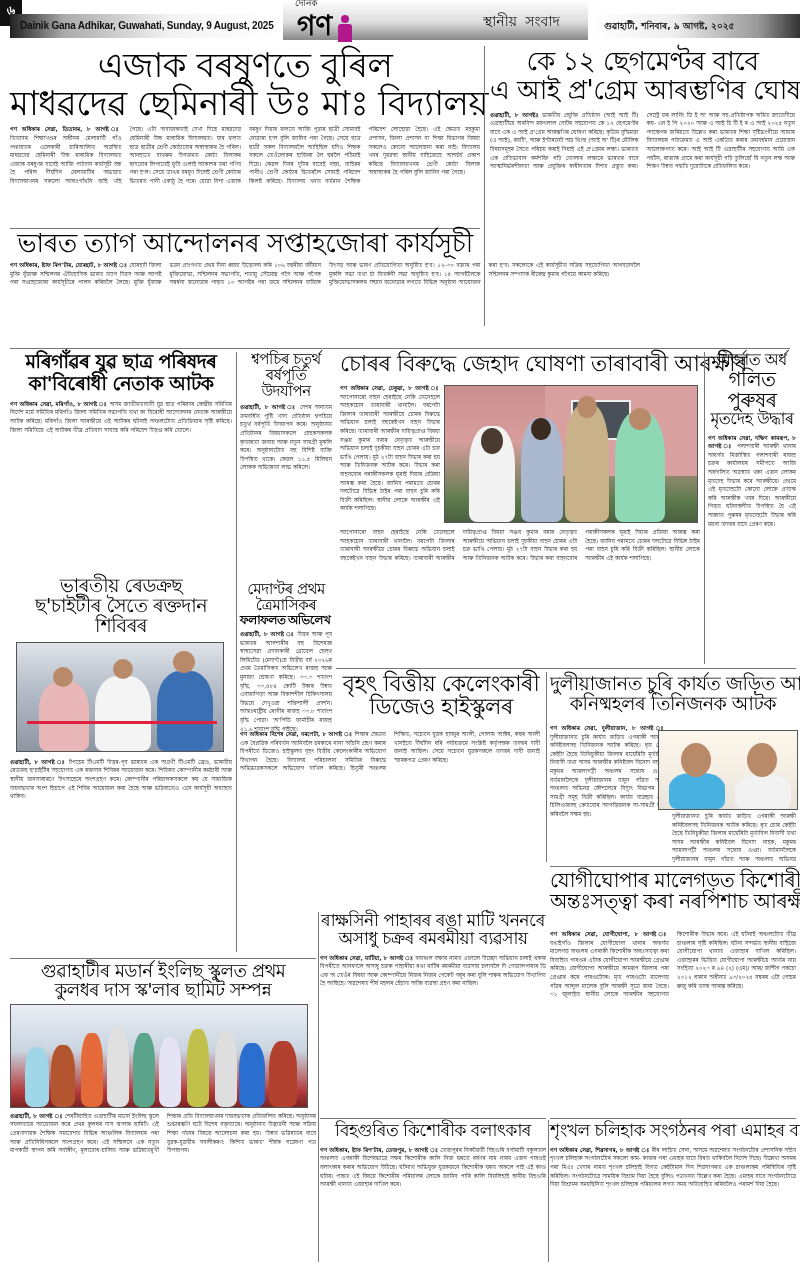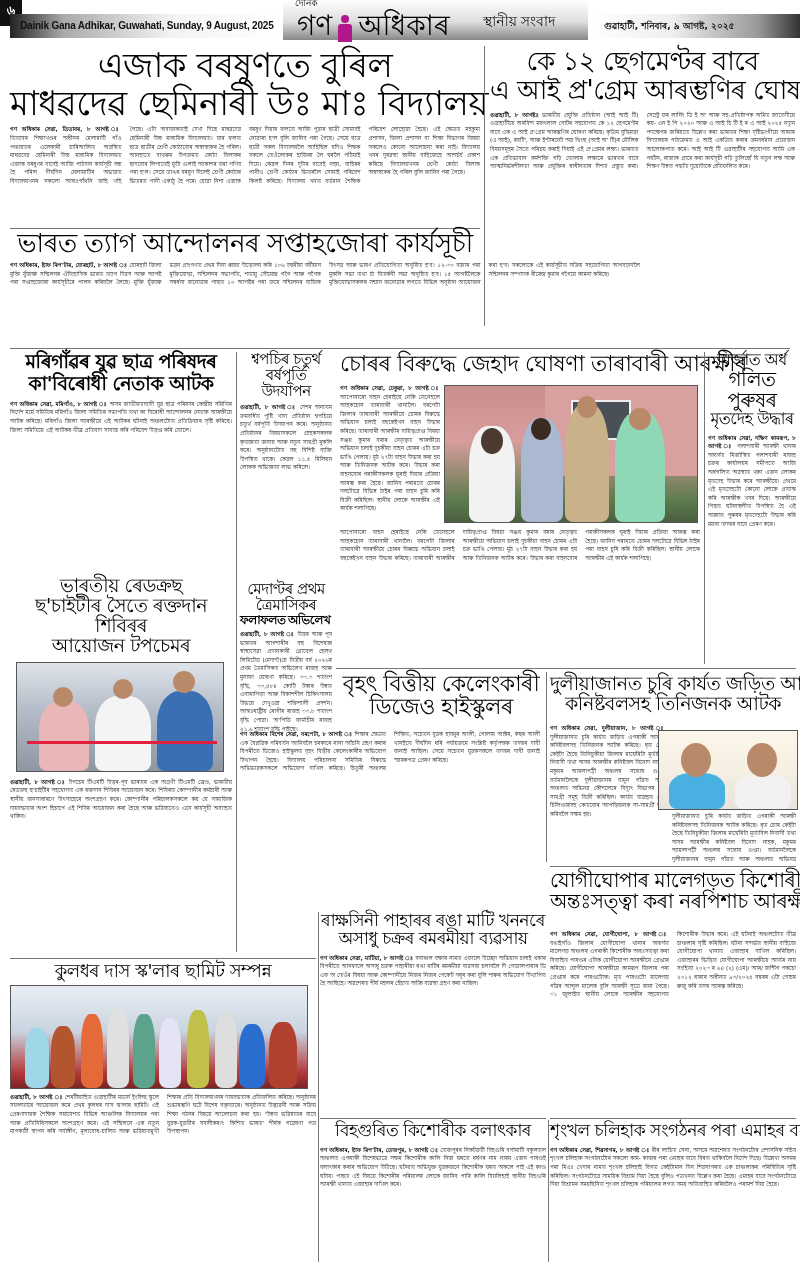--- a/index.html
+++ b/index.html
@@ -9,25 +9,25 @@
   .abs { position: absolute; }
 
   
   .page-num-tab { left: 0; top: 0; width: 22px; height: 26px; background: #111; color: #fff; font-size: 13px; font-weight: bold; text-align: center; line-height: 22px; }
   .left-band { left: 10px; top: 14px; width: 268px; height: 24px; background: linear-gradient(to right, #222 0%, #aaa 20%, #f3f3f3 60%, #fff 100%); }
   .left-band span { display: block; padding-left: 10px; line-height: 24px; font-family: "Liberation Sans Narrow", "Liberation Sans", sans-serif; font-size: 10px; font-weight: bold; color: #111; letter-spacing: -0.2px; }
   .right-band { left: 590px; top: 14px; width: 210px; height: 24px; background: linear-gradient(to right, #fff 0%, #eee 40%, #999 80%, #333 100%); }
   .right-band span { display: block; padding-left: 14px; line-height: 24px; font-size: 9px; color: #111; font-weight: bold; }
   .logo-box { left: 283px; top: 0; width: 305px; height: 40px; background: linear-gradient(to bottom, #fff 0%, #ddd 55%, #888 100%); }
   .logo-small { left: 12px; top: -4px; font-size: 9px; font-family: "DejaVu Serif", serif; color: #000; }
-  .logo-main { left: 14px; top: 4px; font-family: "DejaVu Serif", serif; font-size: 28px; font-weight: normal; color: #000; display: flex; align-items: center; gap: 4px; }
+  .logo-main { left: 14px; top: 4px; font-family: "DejaVu Serif", serif; font-size: 28px; font-weight: bold; color: #000; display: flex; align-items: center; gap: 4px; }
   .logo-figure { width: 18px; height: 30px; position: relative; }
   .logo-figure .h { position: absolute; left: 5px; top: 2px; width: 8px; height: 8px; border-radius: 50%; background: #b0188c; }
   .logo-figure .b { position: absolute; left: 2px; top: 11px; width: 14px; height: 18px; background: #b0188c; border-radius: 3px 3px 0 0; }
-  .logo-section { left: 200px; top: 10px; font-size: 14px; font-family: Liberation Sans, sans-serif; color: #111; }
+  .logo-section { left: 200px; top: 10px; font-size: 14px; font-family: Liberation Mono, monospace; color: #111; }
 
   
   .hl { font-family: "DejaVu Sans", sans-serif; color: #000; line-height: 1.05; text-align: center; letter-spacing: -0.5px; }
   .hl-xl { font-size: 34px; font-weight: normal; }
   .hl-l { font-size: 26px; }
   .hl-m { font-size: 19px; }
   .hl-s { font-size: 15px; }
   .hl-bold { font-weight: bold; }
 
   
@@ -57,21 +57,20 @@
   <span>Dainik Gana Adhikar, Guwahati, Sunday, 9 August, 2025</span>
 </div>
 <div class="abs logo-box">
   <div class="abs logo-small">দৈনিক</div>
   <div class="abs logo-main">
     <span>গণ</span>
     <span class="logo-figure">
         <span class="h"></span>
         <span class="b"></span>
       </span>
-    <span>অধিকাৰ</span>
   </div>
   <div class="abs logo-section">স্থানীয় সংবাদ</div>
 </div>
 <div class="abs right-band">
   <span>গুৱাহাটী, শনিবাৰ, ৯ আগষ্ট, ২০২৫</span>
 </div>
 
 <div class="abs" style="left:10px;top:48px;width:470px;">
   <div class="hl hl-xl">এজাক বৰষুণতে বুৰিল</div>
   <div class="hl hl-xl" style="margin-top:2px;white-space:nowrap;">মাধৱদেৱ ছেমিনাৰী উঃ মাঃ বিদ্যালয়</div>
@@ -106,21 +105,20 @@
   <div class="hl hl-m hl-bold" style="margin-top:2px;">কা'বিৰোধী নেতাক আটক</div>
   <div class="body-txt" style="height:158px;margin-top:6px;">
     <b>গণ অধিকাৰ সেৱা, মৰিগাঁও, ৮ আগষ্ট ঃ</b>
     <span>অসম জাতীয়তাবাদী যুৱ ছাত্ৰ পৰিষদৰ কেন্দ্ৰীয় সমিতিৰ নিৰ্দেশ মৰ্মে সমিতিৰ মৰিগাঁও জিলা সমিতিৰ সভাপতি তথা কা বিৰোধী আন্দোলনৰ নেতাক আৰক্ষীয়ে আটক কৰিছে। মৰিগাঁও জিলা আৰক্ষীয়ে এই আটকৰ ঘটনাই অঞ্চলটোত প্ৰতিক্ৰিয়াৰ সৃষ্টি কৰিছে। জিলা সমিতিয়ে এই আটকৰ তীব্ৰ প্ৰতিবাদ সাব্যস্ত কৰি পৰিবেশ উত্তপ্ত কৰি তোলে।</span>
   </div>
 </div>
 
 <div class="abs" style="left:10px;top:576px;width:222px;">
   <div class="hl hl-m">ভাৰতীয় ৰেডক্ৰছ</div>
   <div class="hl hl-m">ছ'চাইটীৰ সৈতে ৰক্তদান শিবিৰৰ</div>
-  <div class="hl hl-m">আয়োজন টপচেমৰ</div>
   <div class="photo photo-1" style="position:relative;width:208px;height:110px;margin:6px 0 0 6px;" title="ribbon-cutting-ceremony-photo">
     <div class="person" style="left:22px;width:50px;height:70px;background:#e9b7b7;"></div>
       <div class="head" style="left:36px;top:24px;width:20px;height:20px;"></div>
     <div class="person" style="left:78px;width:56px;height:75px;background:#f4f4f4;"></div>
       <div class="head" style="left:96px;top:16px;width:20px;height:20px;"></div>
     <div class="person" style="left:140px;width:56px;height:80px;background:#3b6fb3;"></div>
       <div class="head" style="left:156px;top:8px;width:22px;height:22px;"></div>
     <div class="abs" style="left:10px;top:78px;width:190px;height:3px;background:#e0203c;"></div>
   </div>
   <div class="body-txt" style="height:188px;margin-top:6px;">
@@ -188,21 +186,21 @@
   <div class="hl hl-m" style="font-size:22px;">ডিজেও হাইস্কুলৰ</div>
 </div>
 <div class="abs body-txt cols2" style="left:240px;top:730px;width:300px;height:152px;">
   <b>গণ অধিকাৰ বিশেষ সেৱা, বৰপেটা, ৮ আগষ্ট ঃ</b>
   <span>শিক্ষাৰ ক্ষেত্ৰত এক বৈপ্লৱিক পৰিবৰ্তন আনিবলৈ চৰকাৰে নানা আঁচনি গ্ৰহণ কৰাৰ বিপৰীতে ডিজেও হাইস্কুলত বৃহৎ বিত্তীয় কেলেংকাৰীৰ অভিযোগ উত্থাপন হৈছে। বিদ্যালয় পৰিচালনা সমিতিৰ বিৰুদ্ধে অভিভাৱকসকলে অভিযোগ দাখিল কৰিছে। চিতুৰী অঞ্চলৰ শিক্ষিত, সচেতন যুৱক হাবমুৰ আলী, গোলাম আক্টৰ, কছৰ আলী খানইতে দীৰ্ঘদিন ধৰি পৰ্যায়ক্ৰমে সংশ্লিষ্ট কৰ্তৃপক্ষক তদন্তৰ দাবী জনাই আছিল। সেয়ে সচেতন যুৱকসকলে তদন্তৰ দাবী জনাই স্মাৰকপত্ৰ প্ৰেৰণ কৰিছে।</span>
 </div>
 
 <div class="abs vrule" style="left:546px;top:672px;height:190px;"></div>
 <div class="abs" style="left:550px;top:674px;width:246px;">
   <div class="hl hl-m" style="font-size:19px;white-space:nowrap;">দুলীয়াজানত চুৰি কাৰ্যত জড়িত আৰক্ষী</div>
-  <div class="hl hl-m" style="font-size:19px;">কনিষ্টবলসহ তিনিজনক আটক</div>
+  <div class="hl hl-m" style="font-size:19px;">কনিষ্মহলৰ তিনিজনক আটক</div>
 </div>
 <div class="abs body-txt" style="left:550px;top:724px;width:116px;height:138px;">
   <b>গণ অধিকাৰ সেৱা, দুলীয়াজান, ৮ আগষ্ট ঃ</b>
   <span>দুলীয়াজানত চুৰি কাৰ্যত জড়িত এগৰাকী আৰক্ষী কনিষ্টবলসহ তিনিজনক আটক কৰিছে। ধৃত চোৰ কেইটা হৈছে তিনিচুকীয়া জিলাৰ মাৰ্ঘেৰিটা মূৰ্তাবিল নিবাসী তথা অসম আৰক্ষীৰ কনিষ্টবল বিনোদ নাহক, মকুমৰ আমলাপট্টী অঞ্চলৰ সন্তোষ গুপ্তা। বৰ্তমানলৈকে দুলীয়াজানৰ বামুন গাঁৱত আৰু অঞ্চলত অভিনৱ কৌশলেৰে বিদ্যুৎ বিভাগৰ সা-সামগ্ৰী সমূহ বিক্ৰী কৰিছিল। কাৰ্যত ব্যৱহৃত সেই চিলিণ্ডাৰসহ কেতবোৰ আপত্তিজনক সা-সামগ্ৰী জব্দ কৰিবলৈ সক্ষম হয়।</span>
 </div>
 <div class="abs photo photo-3" style="left:658px;top:730px;width:140px;height:80px;" title="two-accused-portraits-photo">
   <div class="person" style="left:10px;width:56px;height:36px;background:#48b1e2;"></div>
     <div class="head" style="left:22px;top:12px;width:30px;height:34px;"></div>
   <div class="person" style="left:76px;width:56px;height:34px;background:#f2f2f2;"></div>
     <div class="head" style="left:88px;top:12px;width:30px;height:34px;"></div>
@@ -225,20 +223,21 @@
   <div class="hl hl-m" style="font-size:17px;white-space:nowrap;">ৰাক্ষসিনী পাহাৰৰ ৰঙা মাটি খননৰে</div>
   <div class="hl hl-m" style="font-size:17px;">অসাধু চক্ৰৰ ৰমৰমীয়া ব্যৱসায়</div>
   <div class="body-txt" style="height:120px;margin-top:6px;">
     <b>গণ অধিকাৰ সেৱা, মাটিয়া, ৮ আগষ্ট ঃ</b>
     <span>বনাঞ্চল বক্ষাৰ নামত এফালে উচ্ছেদ অভিযান চলাই থকাৰ বিপৰীতে আনফালে অসাধু চক্ৰক পাহাৰীয়া ৰঙা মাটিৰ ৰমৰমীয়া ব্যৱসায় চলাবলৈ দি গোৱালপাৰাৰ ডি এফ অ তেওঁৰ বিষয়া আৰু কোম্পানীয়ে নিজৰ নিজৰ পেকেট গধূৰ কৰা বুলি শাৰুৰ অভিযোগ উত্থাপিত হৈ আছিহে। অৱশেষত শীৰ্ষ মহলৰ হেঁচাত অজ্ঞি ব্যৱস্থা গ্ৰহণ কৰা নাছিল।</span>
   </div>
 </div>
 
 <div class="abs hrule" style="left:10px;top:958px;width:306px;"></div>
 <div class="abs" style="left:10px;top:962px;width:306px;">
+  <div class="hl hl-m" style="font-size:18px;white-space:nowrap;">গুৱাহাটীৰ মডাৰ্ন ইংলিছ স্কুলত প্ৰথম</div>
   <div class="hl hl-m" style="font-size:18px;">কুলধৰ দাস স্ক'লাৰ ছামিট সম্পন্ন</div>
   <div class="photo photo-4" style="position:relative;width:298px;height:104px;margin:4px 0 0 0;" title="scholar-summit-group-photo">
     <div class="person" style="left:14px;width:24px;height:60px;background:#9fd6e8;"></div>
     <div class="person" style="left:40px;width:24px;height:62px;background:#b3552e;"></div>
     <div class="person" style="left:70px;width:22px;height:74px;background:#e46a3a;"></div>
     <div class="person" style="left:96px;width:22px;height:80px;background:#e0e0e0;"></div>
     <div class="person" style="left:122px;width:22px;height:74px;background:#5ba38a;"></div>
     <div class="person" style="left:148px;width:22px;height:70px;background:#e4e4f4;"></div>
     <div class="person" style="left:176px;width:22px;height:78px;background:#c0c04a;"></div>
     <div class="person" style="left:204px;width:22px;height:76px;background:#dedede;"></div>

